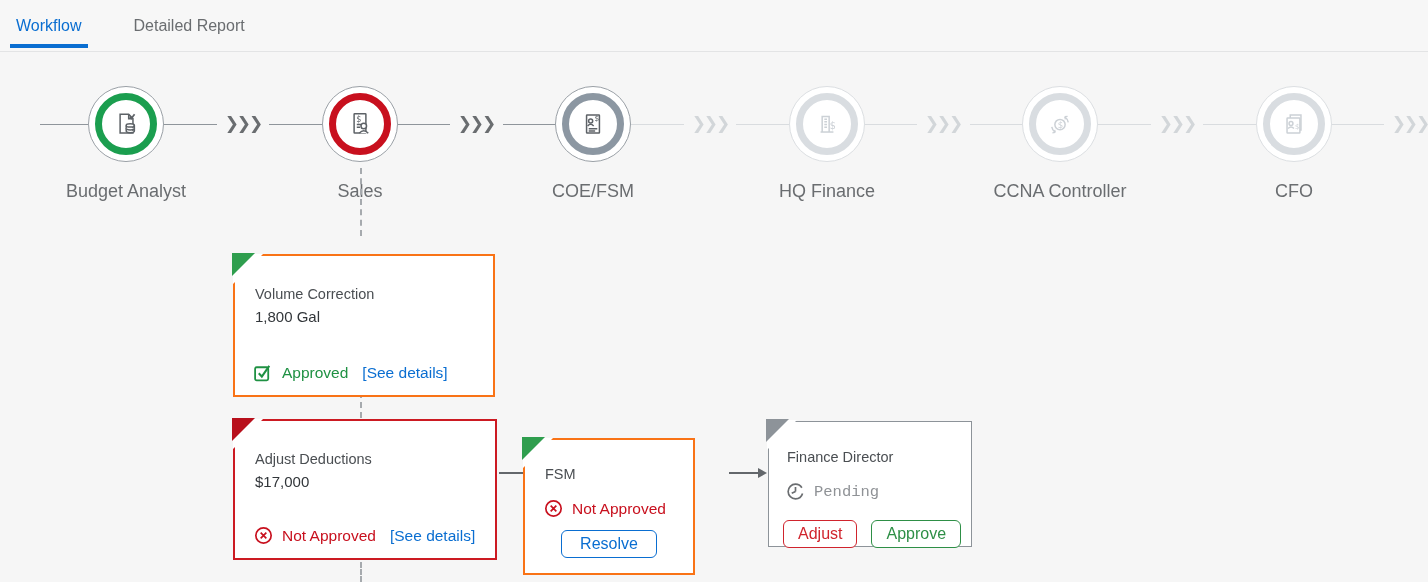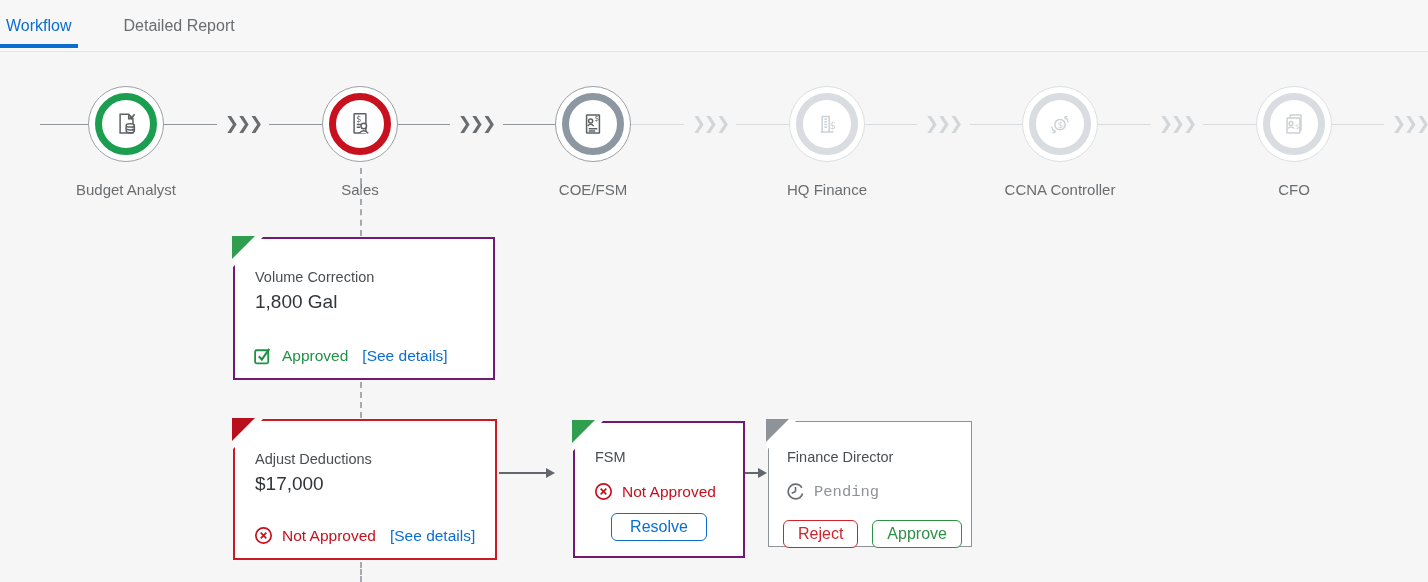--- a/index.html
+++ b/index.html
@@ -1,20 +1,20 @@
 <!DOCTYPE html>
 <html><head>
 <meta charset="utf-8">
 <style>
   html,body{margin:0;padding:0;}
   body{font-family:"Liberation Sans","DejaVu Sans",sans-serif;background:#f6f6f6;}
   #app{position:relative;width:1428px;height:582px;background:#f6f6f6;overflow:hidden;}
 
   
-  .tabbar{position:absolute;top:0;left:0;right:0;height:51px;border-bottom:1px solid #e3e4e5;display:flex;align-items:stretch;background:#f7f7f7;}
+  .tabbar{position:absolute;top:0;left:0;right:0;height:51px;border-bottom:1px solid #e3e4e5;display:flex;align-items:stretch;padding-left:10px;background:#f7f7f7;}
   .tab{display:flex;align-items:center;padding:0 6px;margin-right:40px;font-size:16px;color:#6a6d70;cursor:pointer;position:relative;}
   .tab.active{color:#0a6ed1;}
   .tab.active::after{content:"";position:absolute;left:0;right:0;bottom:3px;height:4px;background:#0a6ed1;}
 
   
   .seg{position:absolute;top:124px;height:1px;background:#8f959b;}
   .seg.in{background:#d9dcdf;}
   .chev{position:absolute;top:110px;width:52px;height:28px;line-height:28px;text-align:center;
         font-size:17px;font-weight:bold;letter-spacing:-2px;color:#6a6d70;user-select:none;}
   .chev.in{color:#d2d6d9;}
@@ -22,43 +22,43 @@
         background:#fff;display:flex;align-items:center;justify-content:center;box-sizing:border-box;cursor:pointer;}
   .ring{width:62px;height:62px;border-radius:50%;border:7px solid #999;background:#fff;box-sizing:border-box;
         display:flex;align-items:center;justify-content:center;}
   .node .icon{color:#5d6267;}
   .node.approved .ring{border-color:#1b9e4f;}
   .node.rejected .ring{border-color:#c8101e;}
   .node.current  .ring{border-color:#8c97a2;}
   .node.upcoming{border-color:#dcdfe2;}
   .node.upcoming .ring{border-color:#d9dde1;}
   .node.upcoming .icon{color:#ccd1d6;}
-  .node-label{position:absolute;top:181px;width:200px;text-align:center;font-size:15px;color:#6a6d70;}
+  .node-label{position:absolute;top:181px;width:200px;text-align:center;font-size:18px;color:#6a6d70;}
 
   
   .dash{position:absolute;left:360px;width:0;border-left:2px dashed #a6aaae;}
 
   
   .arrow{position:absolute;top:472px;height:2px;background:#63676b;}
   .arrow::after{content:"";position:absolute;right:-8px;top:-4px;width:0;height:0;
                 border-left:9px solid #63676b;border-top:5px solid transparent;border-bottom:5px solid transparent;}
 
   
   .card{position:absolute;background:#fff;box-sizing:border-box;cursor:pointer;}
-  .card.green{border:2px solid #701a75;}
+  .card.green{border:2px solid #f97316;margin-top:17px;}
   .card.red{border:2px solid #cc1a22;}
   .card.gray{border:1px solid #8d9399;}
   .fold-cover{position:absolute;top:-2px;left:-2px;width:0;height:0;
               border-top:30px solid #fff;border-right:30px solid transparent;}
   .fold{position:absolute;top:-3px;left:-3px;width:0;height:0;border-right:23px solid transparent;}
   .fold.green{border-top:23px solid #2f9e4e;}
   .fold.red{border-top:23px solid #b8101c;}
   .fold.gray{border-top:23px solid #8d9399;}
   .card .title{position:absolute;left:20px;top:30px;font-size:14.5px;color:#4a4e52;}
-  .card .value{position:absolute;left:20px;top:52px;font-size:19px;color:#32363a;}
+  .card .value{position:absolute;left:20px;top:52px;font-size:15px;color:#32363a;}
   .status-row{position:absolute;left:18px;display:flex;align-items:center;gap:8px;font-size:15.5px;}
   .status-approved{color:#1f9143;}
   .status-rejected{color:#c8101e;}
   .status-pending{color:#8f9296;font-family:Liberation Mono, monospace;}
   .details-link{color:#0a6ed1;margin-left:6px;cursor:pointer;}
 
   .btn{background:#fff;border-radius:6px;font-size:16px;font-family:inherit;cursor:pointer;padding:4px 14px;}
   .btn.blue{border:1.5px solid #0a6ed1;color:#0a6ed1;padding:4px 18px;}
   .btn.redb{border:1.5px solid #d0242d;color:#d0242d;}
   .btn.greenb{border:1.5px solid #2e8f46;color:#2e8f46;}
@@ -203,21 +203,21 @@
     <div class="status-row" style="top:104px">
       <svg width="21" height="21" viewBox="0 0 20 20" fill="none" stroke="#c8101e" stroke-width="1.6">
         <circle cx="10" cy="10" r="7.3"></circle>
           <path d="M7.3 7.3 L12.7 12.7 M12.7 7.3 L7.3 12.7"></path>
       </svg>
       <span class="status-rejected">Not Approved</span>
       <span class="details-link">[See details]</span>
     </div>
   </div>
 
-  <div class="card green" style="left:573px;top:421px;width:172px;height:137px">
+  <div class="card green" style="left:523px;top:421px;width:172px;height:137px">
     <div class="fold-cover"></div>
     <div class="fold green"></div>
     <div class="title" style="top:26px">FSM</div>
     <div class="status-row" style="top:58px">
       <svg width="21" height="21" viewBox="0 0 20 20" fill="none" stroke="#c8101e" stroke-width="1.6">
         <circle cx="10" cy="10" r="7.3"></circle>
           <path d="M7.3 7.3 L12.7 12.7 M12.7 7.3 L7.3 12.7"></path>
       </svg>
       <span class="status-rejected">Not Approved</span>
     </div>
@@ -231,18 +231,18 @@
     <div class="fold gray"></div>
     <div class="title" style="left:18px;top:27px">Finance Director</div>
     <div class="status-row" style="left:16px;top:59px">
       <svg width="21" height="21" viewBox="0 0 20 20" fill="none" stroke="#6a6d70" stroke-width="1.6">
         <circle cx="10" cy="10" r="7" stroke-dasharray="38 6" stroke-dashoffset="-2"></circle>
         <path d="M10 10 V5.6 M10 10 L6.4 11.6"></path>
       </svg>
       <span class="status-pending">Pending</span>
     </div>
     <div style="position:absolute;left:14px;top:98px;display:flex;gap:14px">
-      <button class="btn redb">Reject</button>
+      <button class="btn redb">Adjust</button>
       <button class="btn greenb">Approve</button>
     </div>
   </div>
 
 </div>
 
 </body></html>

